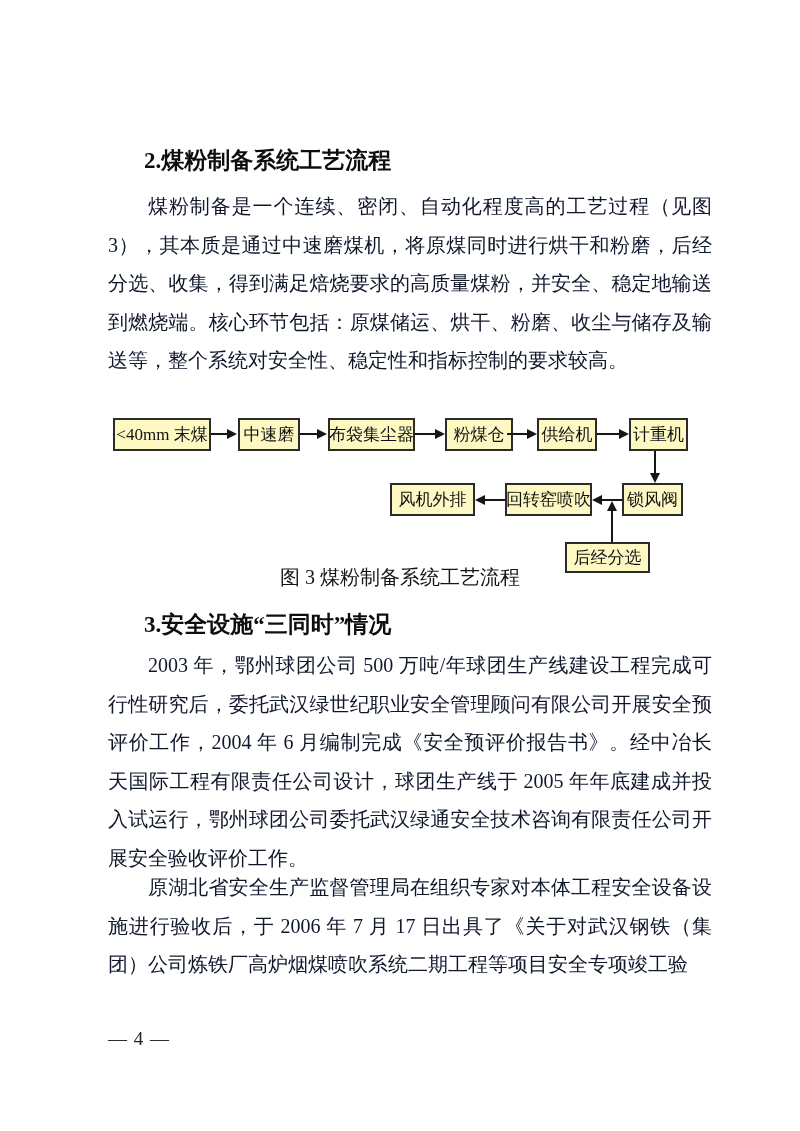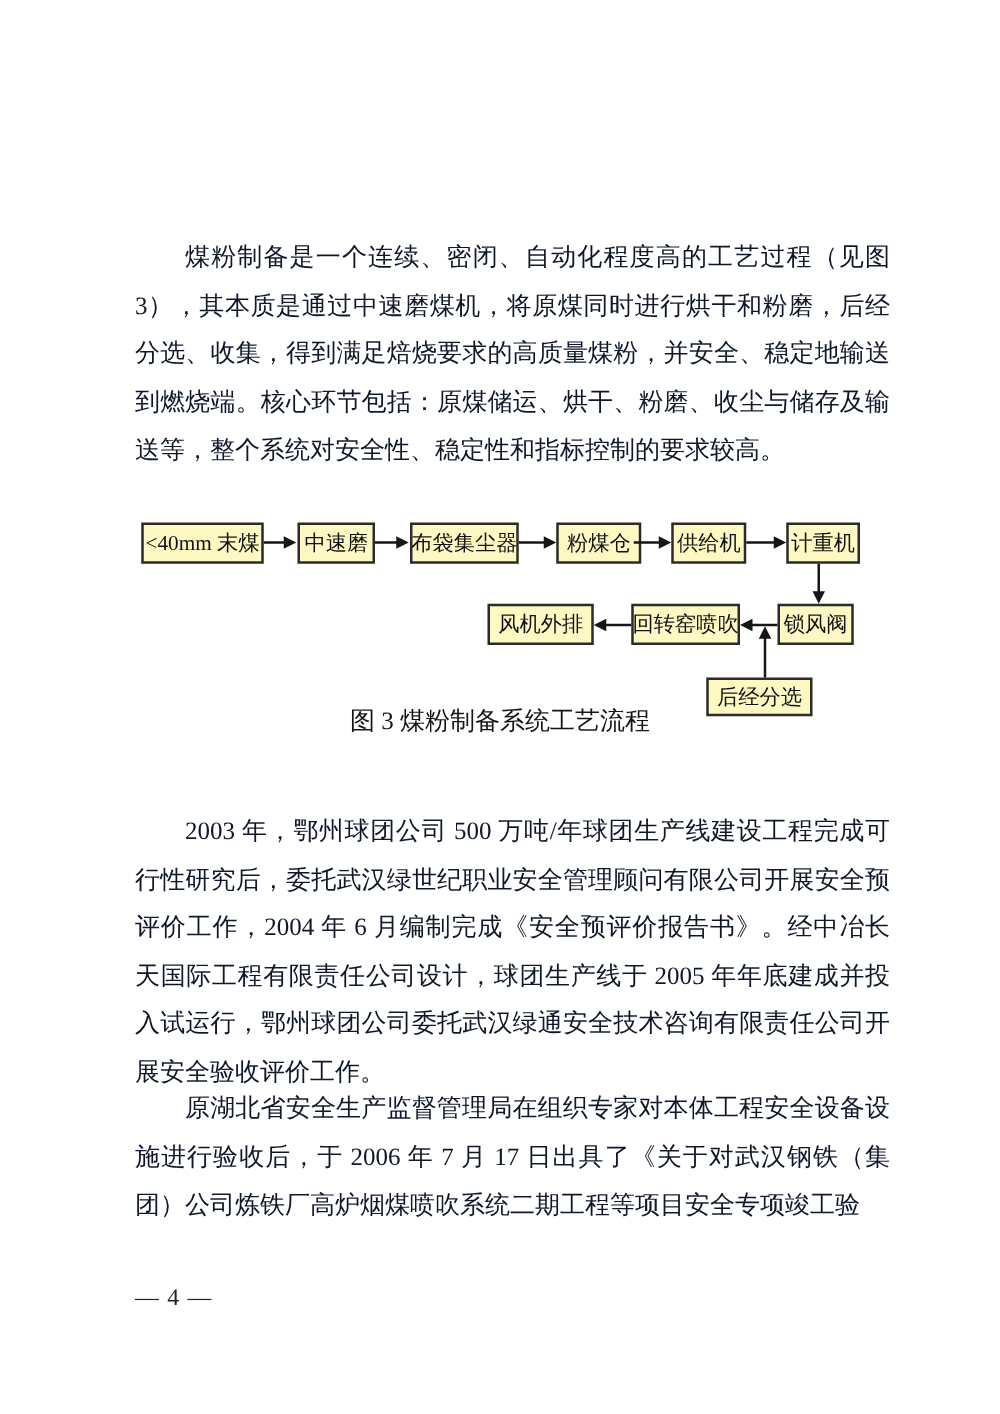--- a/index.html
+++ b/index.html
@@ -72,20 +72,21 @@
     font-size:19px;
     color:#222222;
     letter-spacing:1px;
   }
 </style>
 </head>
 <body>
 
 <div class="page">
 
+  <div class="sec-heading" style="top:147px">2.煤粉制备系统工艺流程</div>
 
   <div class="para" style="top:187px">煤粉制备是一个连续、密闭、自动化程度高的工艺过程（见图 3），其本质是通过中速磨煤机，将原煤同时进行烘干和粉磨，后经分选、收集，得到满足焙烧要求的高质量煤粉，并安全、稳定地输送到燃烧端。核心环节包括：原煤储运、烘干、粉磨、收尘与储存及输送等，整个系统对安全性、稳定性和指标控制的要求较高。</div>
 
   <div>
 
     <div class="fc-box" style="left:113px;top:418px;width:98px;height:33px">&lt;40mm 末煤</div>
     <div class="fc-box" style="left:238px;top:418px;width:62px;height:33px">中速磨</div>
     <div class="fc-box" style="left:328px;top:418px;width:87px;height:33px">布袋集尘器</div>
     <div class="fc-box" style="left:445px;top:418px;width:68px;height:33px">粉煤仓</div>
     <div class="fc-box" style="left:537px;top:418px;width:60px;height:33px">供给机</div>
@@ -133,20 +134,21 @@
     </div>
 
     <div>
       <div class="vline" style="left:611px;top:510px;height:32px"></div>
       <div class="ah-u" style="left:607px;top:501px"></div>
     </div>
 
     <div class="fig-caption">图 3  煤粉制备系统工艺流程</div>
   </div>
 
+  <div class="sec-heading" style="top:611px">3.安全设施“三同时”情况</div>
 
   <div class="para" style="top:646px">2003 年，鄂州球团公司 500 万吨/年球团生产线建设工程完成可行性研究后，委托武汉绿世纪职业安全管理顾问有限公司开展安全预评价工作，2004 年 6 月编制完成《安全预评价报告书》。经中冶长天国际工程有限责任公司设计，球团生产线于 2005 年年底建成并投入试运行，鄂州球团公司委托武汉绿通安全技术咨询有限责任公司开展安全验收评价工作。</div>
 
   <div class="para" style="top:868px">原湖北省安全生产监督管理局在组织专家对本体工程安全设备设施进行验收后，于 2006 年 7 月 17 日出具了《关于对武汉钢铁（集团）公司炼铁厂高炉烟煤喷吹系统二期工程等项目安全专项竣工验</div>
 
   <div class="page-number">— 4 —</div>
 
 </div>
 
 </body></html>

